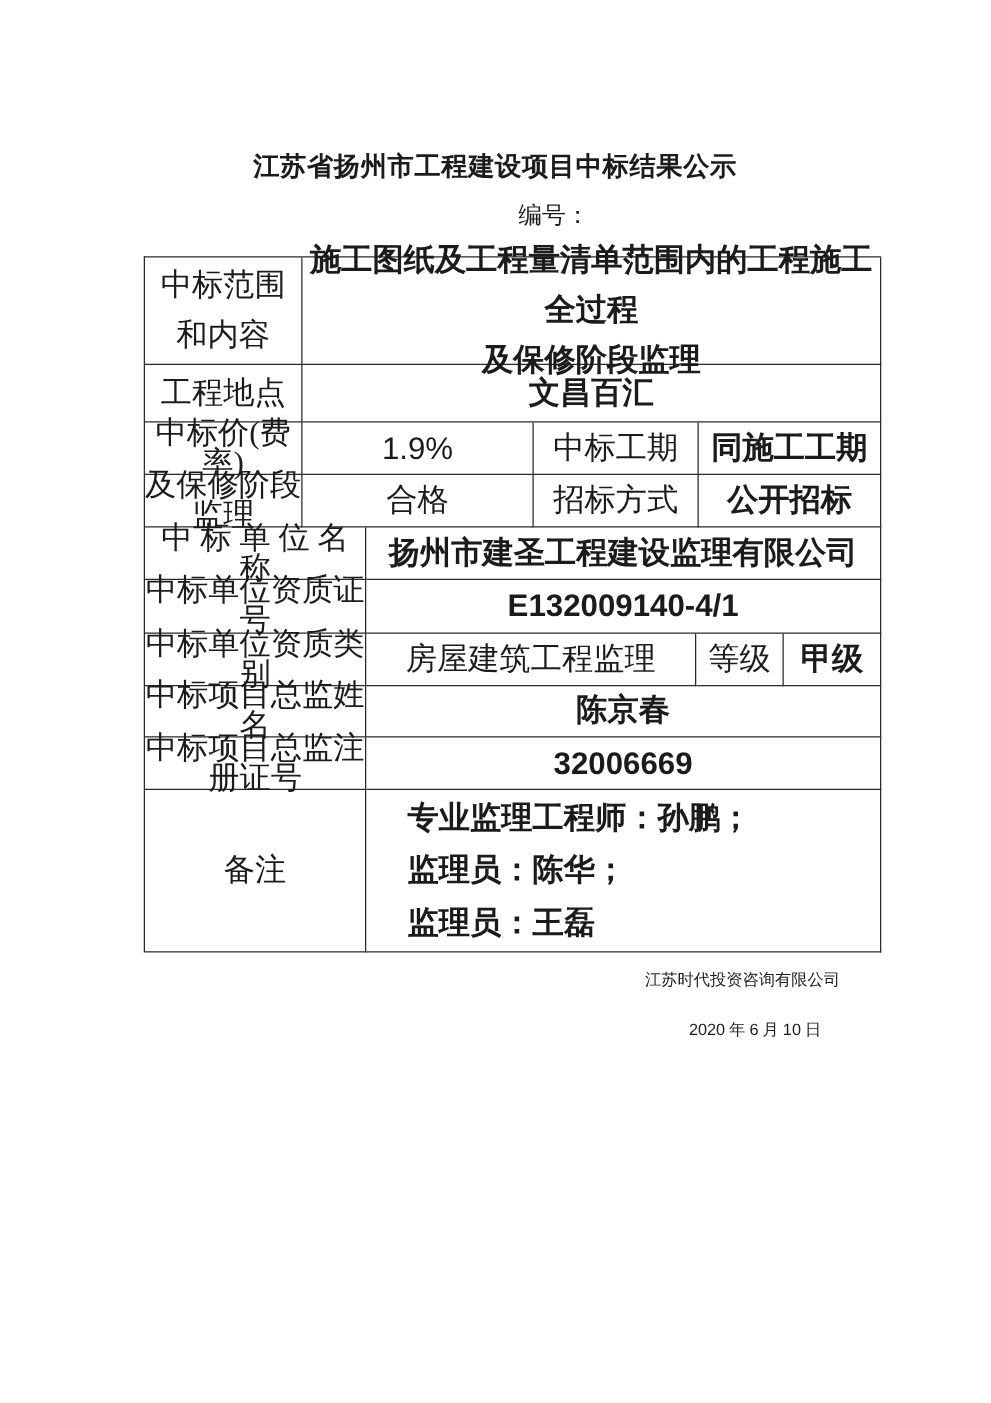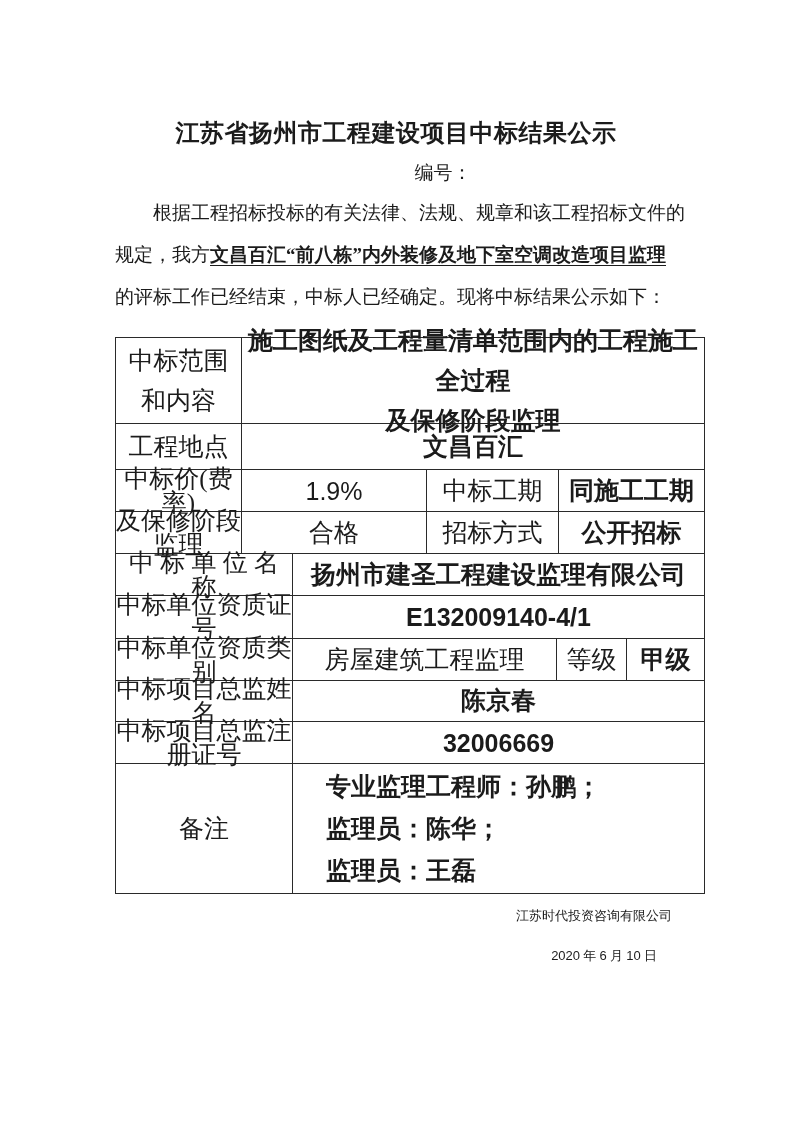--- a/index.html
+++ b/index.html
@@ -8,21 +8,21 @@
     width:793px; height:1122px;
     margin:0 auto;
     background:#ffffff;
     font-family:"Liberation Serif","DejaVu Serif",serif;
     color:#1b1b1b;
     overflow:hidden;
   }
   .doc { position:absolute; left:115px; top:118px; width:590px; }
 
   .title {
-    font-size:24px; font-weight:bold; text-align:center;
+    font-size:21px; font-weight:bold; text-align:center;
     line-height:30px; position:relative; left:-14px;
     letter-spacing:0.5px;
   }
   .docno {
     margin-top:12px; font-size:19px; line-height:26px;
     text-align:center; position:relative; left:33px;
   }
   .para { margin-top:6px; font-size:19px; line-height:42px; }
   .para .line { white-space:nowrap; }
   .para .indent { text-indent:38px; }
@@ -56,25 +56,20 @@
 </style>
 </head>
 <body>
 
 <div class="page">
   <div class="doc">
 
     <div class="title">江苏省扬州市工程建设项目中标结果公示</div>
     <div class="docno">编号：</div>
 
-    <div class="para">
-      <div class="line indent">根据工程招标投标的有关法律、法规、规章和该工程招标文件的</div>
-      <div class="line"><span>规定，我方</span><span class="proj">文昌百汇“前八栋”内外装修及地下室空调改造项目监理</span></div>
-      <div class="line">的评标工作已经结束，中标人已经确定。现将中标结果公示如下：</div>
-    </div>
 
     <div class="tbl">
 
       <div class="tr">
         <div class="td w126 h86 two-line">
           <div>中标范围</div>
           <div>和内容</div>
         </div>
         <div class="td grow h86 two-line">
           <div>施工图纸及工程量清单范围内的工程施工全过程</div>

